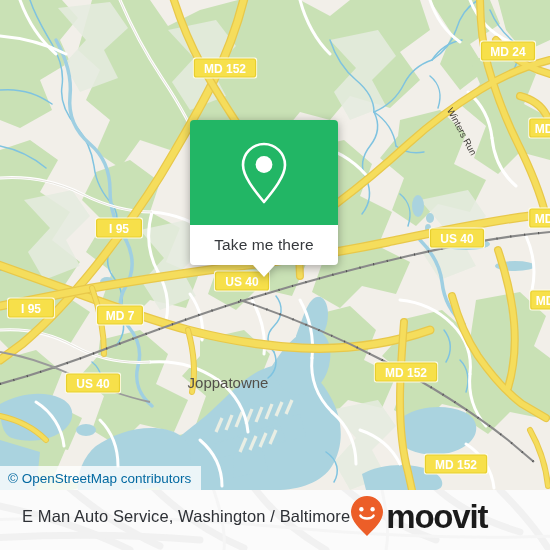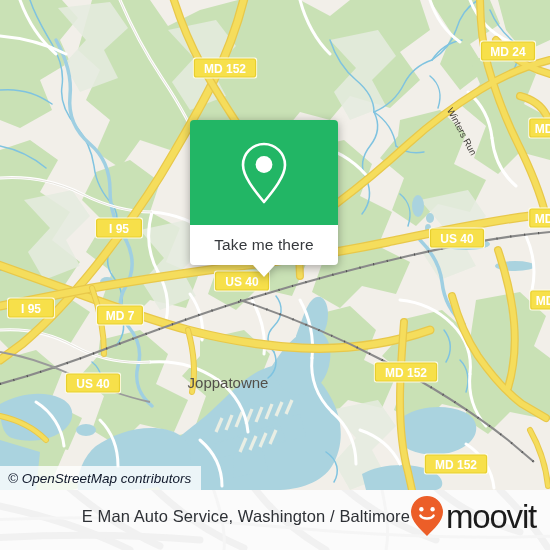--- a/index.html
+++ b/index.html
@@ -75,25 +75,24 @@
   
   #attribution {
     position: absolute;
     left: 0;
     top: 466px;
     height: 24px;
     padding: 0 10px 0 8px;
     display: flex;
     align-items: center;
     background: rgba(255,255,255,0.78);
-    color: #0f172a;
+    color: #0369a1;
     font-size: 13.5px;
     z-index: 30;
     white-space: nowrap;
-    font-style: italic;
   }
 
   
   #footer {
     position: absolute;
     left: 0;
     top: 490px;
     width: 550px;
     height: 60px;
     background: #fbfbfb;
@@ -102,38 +101,38 @@
   #footer-watermark {
     position: absolute;
     inset: 0;
     opacity: 1;
   }
   #footer-inner {
     position: relative;
     height: 44px;
     display: flex;
     align-items: center;
-    justify-content: flex-end;
+    justify-content: flex-start;
     padding: 8px 14px 0 22px;
     box-sizing: border-box;
   }
   #footer-title {
     font-size: 16.5px;
     color: #2e3136;
     letter-spacing: 0.1px;
     white-space: nowrap;
   }
   #brand {
     display: flex;
     align-items: center;
     gap: 2px;
   }
   #brand-wordmark {
     font-size: 33px;
-    font-weight: normal;
+    font-weight: bold;
     color: #1b1b1b;
     letter-spacing: -1.2px;
     line-height: 1;
   }
 </style>
 </head>
 <body>
 
 <div id="app">
 

